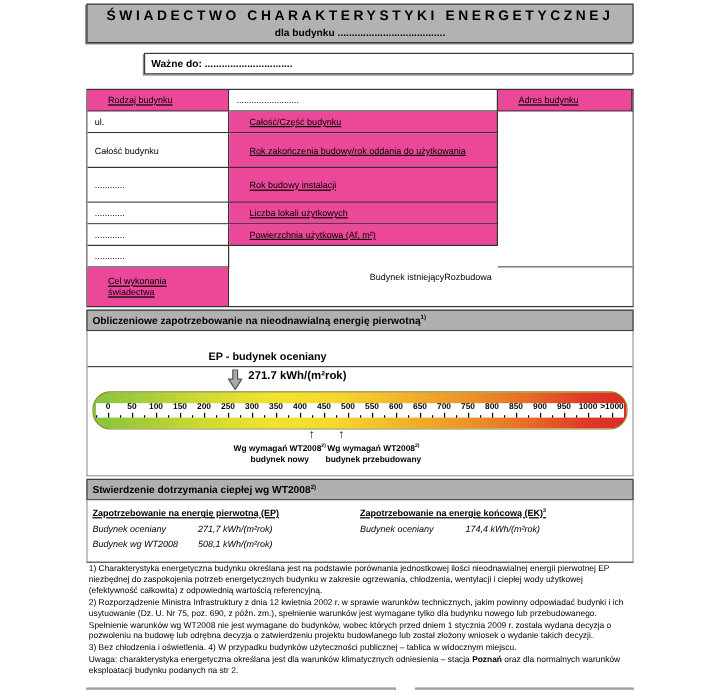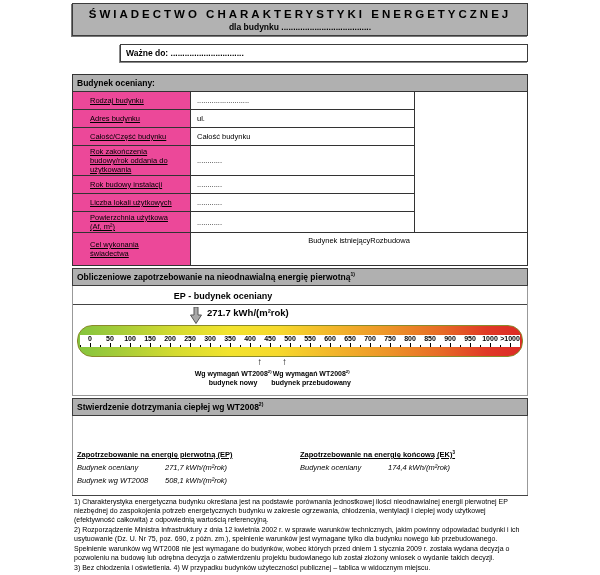--- a/index.html
+++ b/index.html
@@ -35,21 +35,21 @@
   .p-value{grid-row:9;grid-column:2/4;border-bottom:none;border-right:none;
     display:flex;justify-content:center;align-items:flex-start;}
   .p-value div{line-height:13px;}
 
   
   .sec-head{margin-top:2px;background:#b0b0b0;border:1px solid #3c3c3c;
     font-weight:bold;font-size:8.5px;padding:3px 4px;}
 
   
   .ep-body{border-left:1px solid #999;border-right:1px solid #999;border-bottom:1px solid #999;
-    background:#fff;padding:3px 0 6px;}
+    background:#fff;padding:14px 0 6px;}
   .ep-chart-label{font-weight:bold;font-size:9px;text-align:center;width:300px;padding:2px 0 3px;}
   .ep-rule{border-top:1px solid #444;margin:0;}
   .marker-row{position:relative;height:20px;}
   .ep-marker{position:absolute;top:2px;transform:translateX(-50%);}
   .ep-value-text{position:absolute;top:2px;font-weight:bold;font-size:9.5px;white-space:nowrap;}
   .scale-wrap{margin:0 4px;position:relative;}
   .scale-bar{height:30px;border-radius:15px;border:1px solid #8a8a2a;position:relative;
     background:linear-gradient(90deg,#84c43e 0%,#a8cd38 10%,#d5db30 22%,#f2e32d 34%,
       #f6d92c 45%,#f2b42a 58%,#ed9428 70%,#e76a26 82%,#e03a26 92%,#dc2b26 100%);}
   .scale-band{position:absolute;left:2px;right:2px;top:9px;height:12px;background:#fff;
@@ -60,21 +60,21 @@
   .scale-band .tick::before{content:'';position:absolute;left:0;bottom:0;width:1px;height:2px;background:#000;}
   .wt-arrow-row{position:relative;height:12px;margin:0 4px;}
   .wt-arrow{position:absolute;top:-1px;transform:translateX(-50%);font-size:10px;line-height:12px;}
   .wt-label-row{position:relative;height:20px;margin:0 4px;}
   .wt-label{position:absolute;top:0;transform:translateX(-50%);text-align:center;
     font-size:7px;font-weight:bold;line-height:9px;white-space:nowrap;}
 
   
   .comp-body{border-left:1px solid #999;border-right:1px solid #999;background:#fff;
     padding:6px 4px 6px;display:flex;font-size:7.5px;}
-  .comp-col{width:50%;margin-top:28px;}
+  .comp-col{width:50%;}
   .comp-title{font-weight:bold;text-decoration:underline;margin-bottom:4px;}
   .comp-row{display:flex;margin-bottom:4px;font-style:italic;}
   .comp-name{width:88px;}
   .comp-val{white-space:nowrap;}
 
   
   .footnotes{border-top:1px solid #444;padding:2px 2px 0;font-size:7px;line-height:1.28;}
   .footnotes p{margin:0 0 1px;}
 
   
@@ -91,21 +91,20 @@
 <div class="doc">
 
   <div class="title-box">
     <div class="title-main">ŚWIADECTWO CHARAKTERYSTYKI ENERGETYCZNEJ</div>
     <div class="title-sub">dla budynku ......................................</div>
   </div>
 
   <div class="valid-box">Ważne do: ...............................</div>
 
   <div class="btable">
-    <div class="thead">Budynek oceniany:</div>
 
     <div class="bl h15">Rodzaj budynku</div>
     <div class="bv h15">.........................</div>
 
     <div class="bl h15">Adres budynku</div>
     <div class="bv h15">ul.</div>
 
     <div class="bl h15">Całość/Część budynku</div>
     <div class="bv h15">Całość budynku</div>
 

